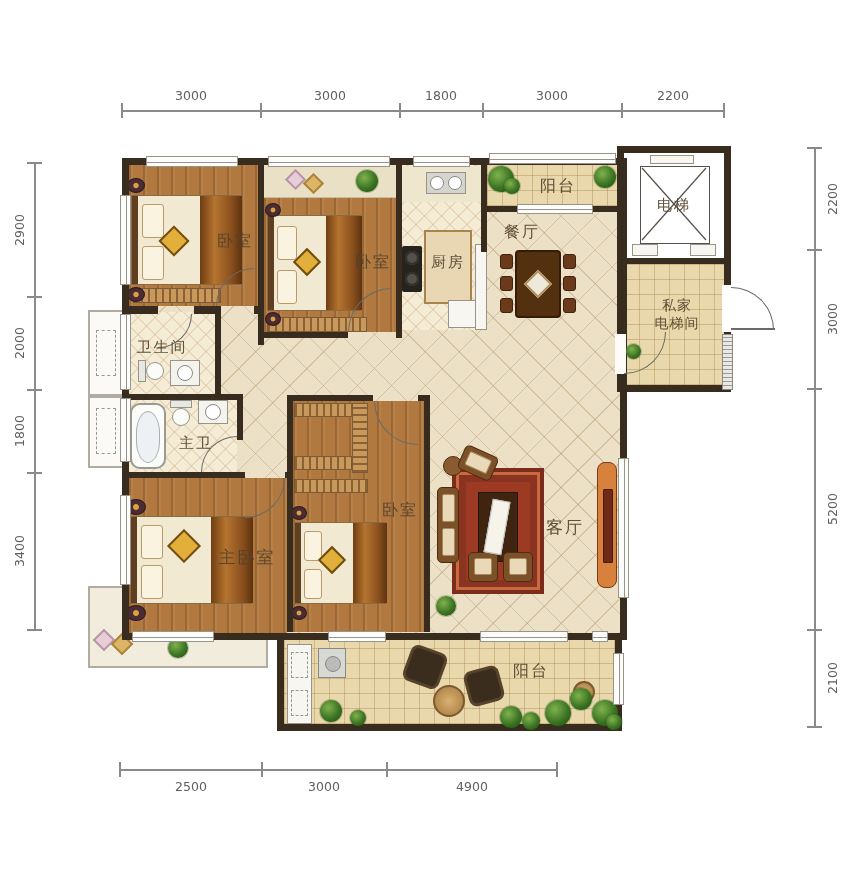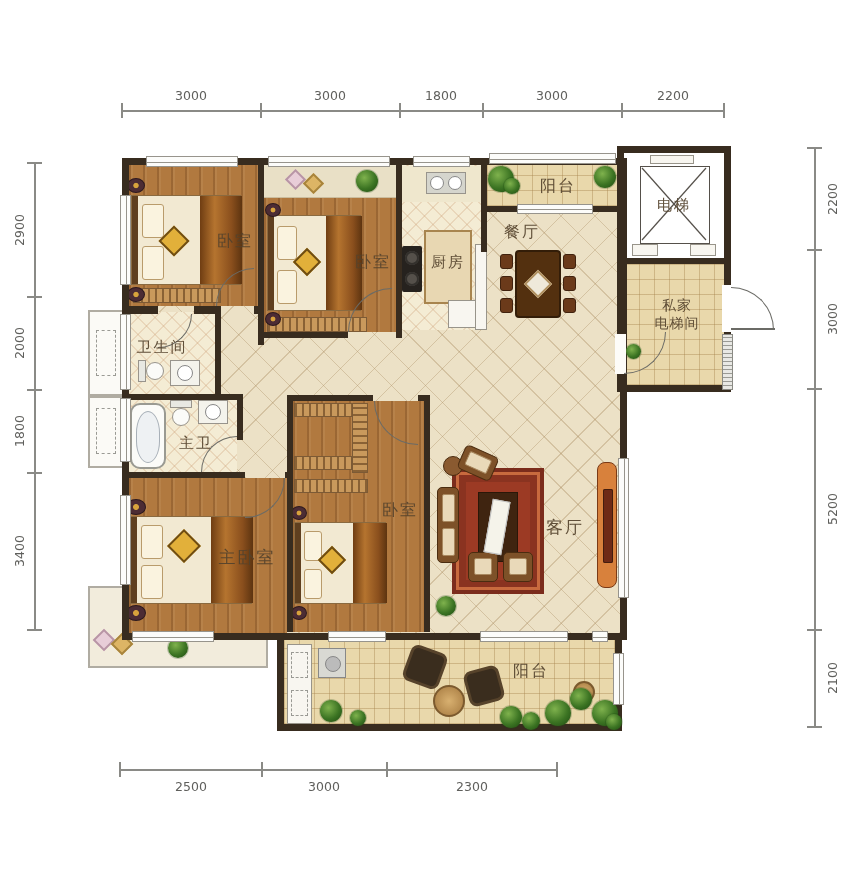--- a/index.html
+++ b/index.html
@@ -348,15 +348,15 @@
   <div class="dlabel rot" style="left:832px;top:509px;">5200</div>
   <div class="dlabel rot" style="left:832px;top:678px;">2100</div>
 
   <div class="dline" style="left:120px;top:769px;width:437px;height:1.5px;"></div>
   <div class="dline" style="left:119px;top:762px;width:1.5px;height:15px;"></div>
   <div class="dline" style="left:261px;top:762px;width:1.5px;height:15px;"></div>
   <div class="dline" style="left:386px;top:762px;width:1.5px;height:15px;"></div>
   <div class="dline" style="left:556px;top:762px;width:1.5px;height:15px;"></div>
   <div class="dlabel" style="left:191px;top:786px;">2500</div>
   <div class="dlabel" style="left:324px;top:786px;">3000</div>
-  <div class="dlabel" style="left:472px;top:786px;">2300</div>
+  <div class="dlabel" style="left:472px;top:786px;">4900</div>
 
 </div>
 
 </body></html>

